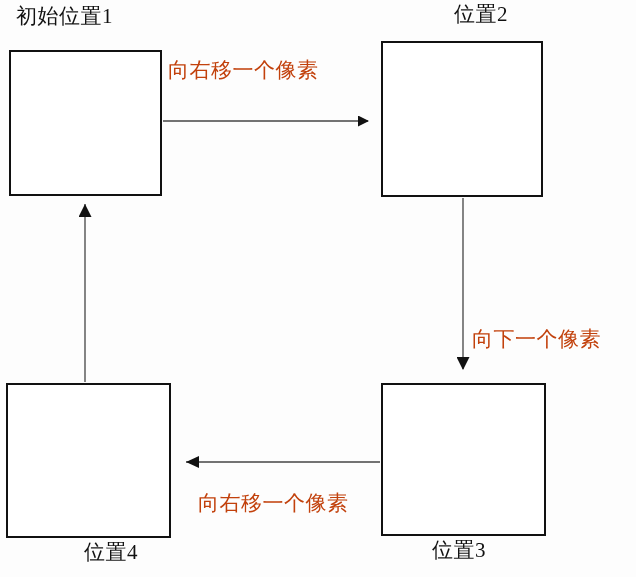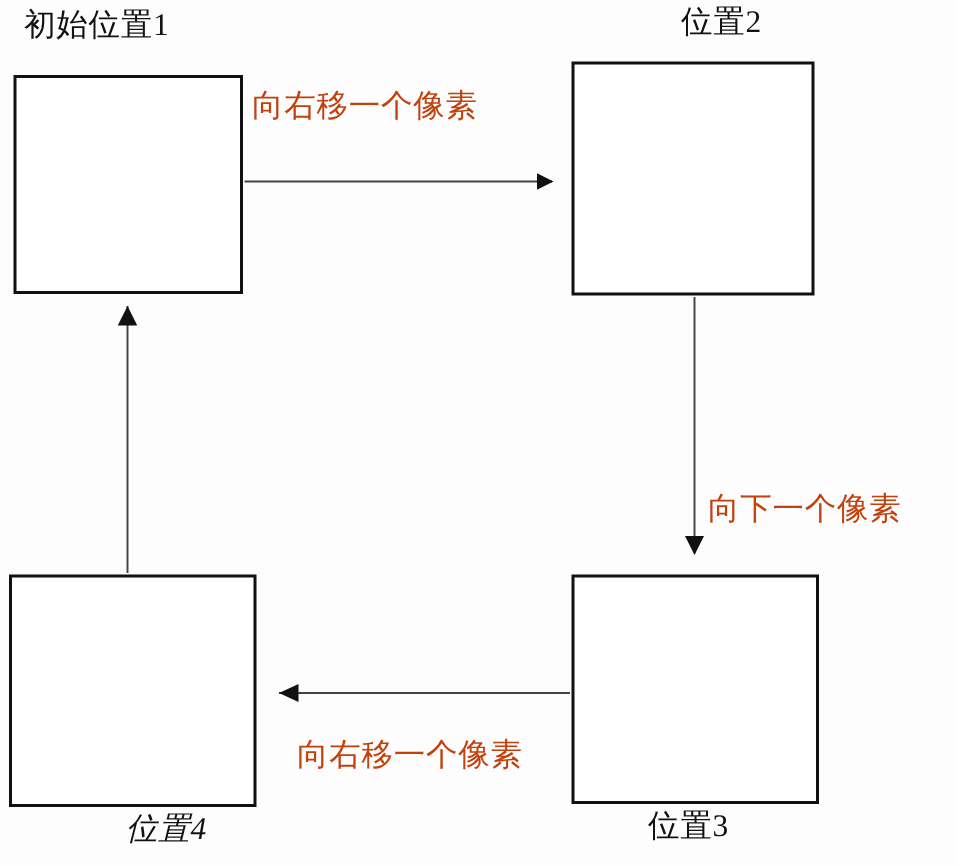--- a/index.html
+++ b/index.html
@@ -47,21 +47,21 @@
     line-height: 1;
     white-space: nowrap;
     color: #c2410c;
     letter-spacing: 0.5px;
     text-align: center;
   }
   
   #label-node1 { left: 16px;  top: 6px;  }
   #label-node2 { left: 454px; top: 4px;  }
   #label-node3 { left: 432px; top: 540px;}
-  #label-node4 { left: 84px;  top: 542px; font-style: italic;}
+  #label-node4 { left: 84px;  top: 542px;}
   
   #label-edge-right { left: 168px; top: 60px; }
   #label-edge-down  { left: 472px; top: 285px; margin-top: 44px; }
   #label-edge-left  { left: 198px; top: 493px; }
 </style>
 </head>
 <body>
 
 <div id="diagram-root">
 

